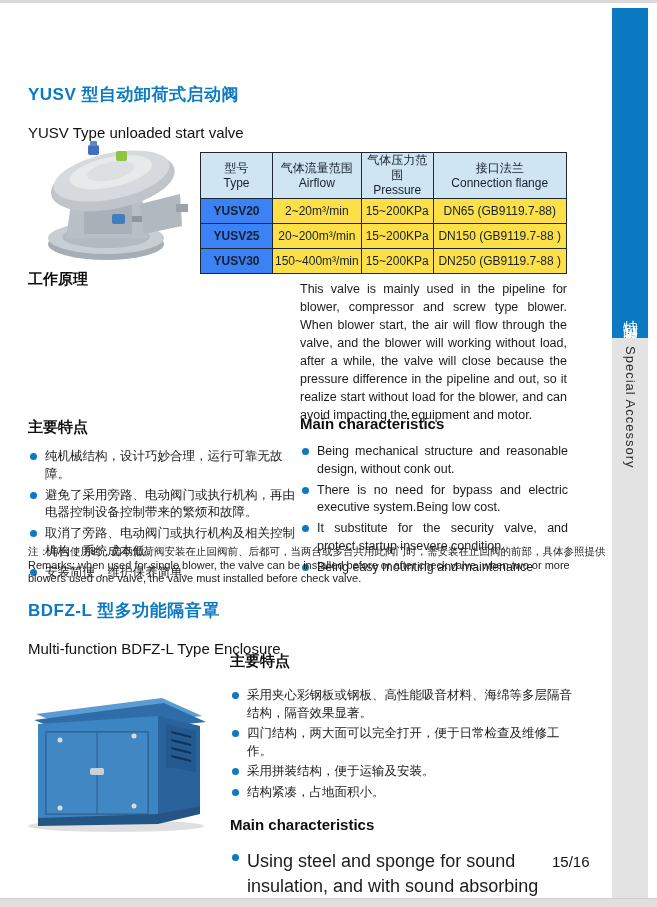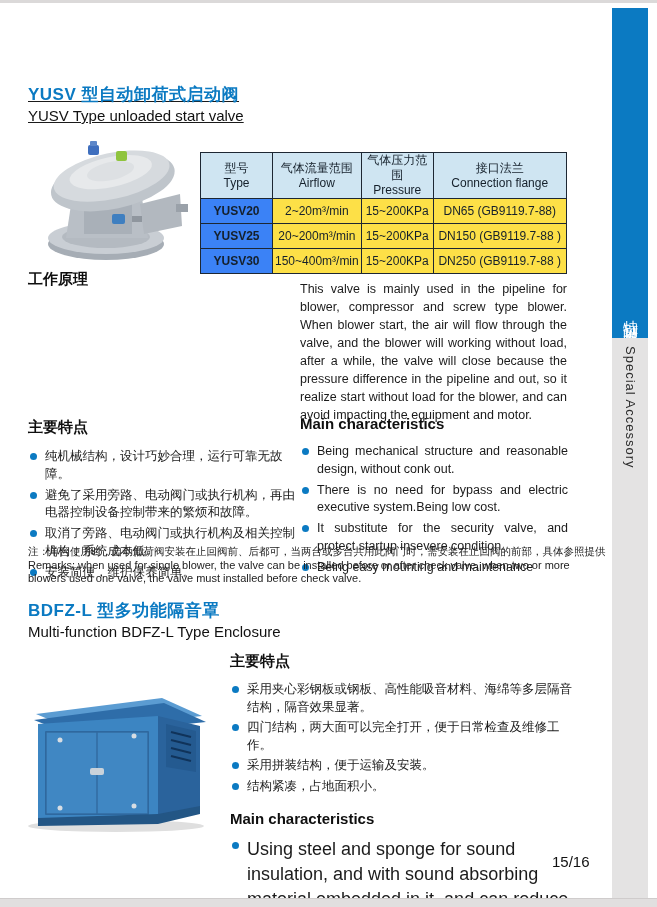--- a/index.html
+++ b/index.html
@@ -24,21 +24,21 @@
   .v-cn { writing-mode:vertical-rl; text-orientation:upright; color:#ffffff; font-size:15px; letter-spacing:4px; }
   .sidebar-gray {
     position:absolute; left:612px; top:338px; width:36px; height:560px;
     background:#e4e3e3; display:flex; justify-content:center; padding-top:8px;
   }
   .v-en { writing-mode:vertical-rl; color:#2b2b2b; font-size:13px; letter-spacing:1px; }
 
   
   .sec-title { position:absolute; left:28px; }
   .title-cn { color:#0b7ac2; font-size:17px; font-weight:bold; letter-spacing:0.5px; }
-  .title-en { color:#111; font-size:15px; margin-top:1px; }
+  .title-en { color:#111; font-size:15px; margin-top:18px; }
 
   
   .valve-img { position:absolute; left:28px; top:138px; width:168px; height:128px; }
   .enclosure-img { position:absolute; left:16px; top:668px; width:198px; height:172px; }
 
   
   .spec-table { position:absolute; left:200px; top:152px; border-collapse:collapse; table-layout:fixed; }
   .spec-table th, .spec-table td {
     border:1px solid #1d2733; text-align:center; vertical-align:middle;
     font-size:12px; color:#15202b; padding:0 2px;
@@ -72,25 +72,25 @@
   }
   ul.bullets.justify li { text-align:justify; }
   .dot {
     position:absolute; left:2px; top:5px; width:7px; height:7px;
     border-radius:50%; background:#0b7ac2;
   }
 
   .note-cn { position:absolute; left:28px; top:545px; width:578px; font-size:10.5px; color:#222; white-space:nowrap; overflow:hidden; }
   .note-en { position:absolute; left:28px; top:559px; width:576px; font-size:11px; line-height:1.22; color:#222; }
 
-  .sec1-title { top:83px;text-decoration:underline; }
+  .sec1-title { top:83px; }
   .sec2-title { top:599px; }
 
   .bottom-col { position:absolute; left:230px; top:652px; width:346px; }
-  .bottom-col ul.bullets { margin-top:10px; }
+  .bottom-col ul.bullets { margin-top:16px; }
   .bottom-col ul.bullets li { font-size:12.5px; line-height:1.4; margin-bottom:3px; }
   .bottom-col ul.bullets.en li { font-size:18px; }
   .bottom-col .h2.second { margin-top:15px; }
 
   .page-number { position:absolute; left:552px; top:853px; font-size:15px; color:#111; }
 </style>
 </head>
 <body>
 
 <div class="page">

